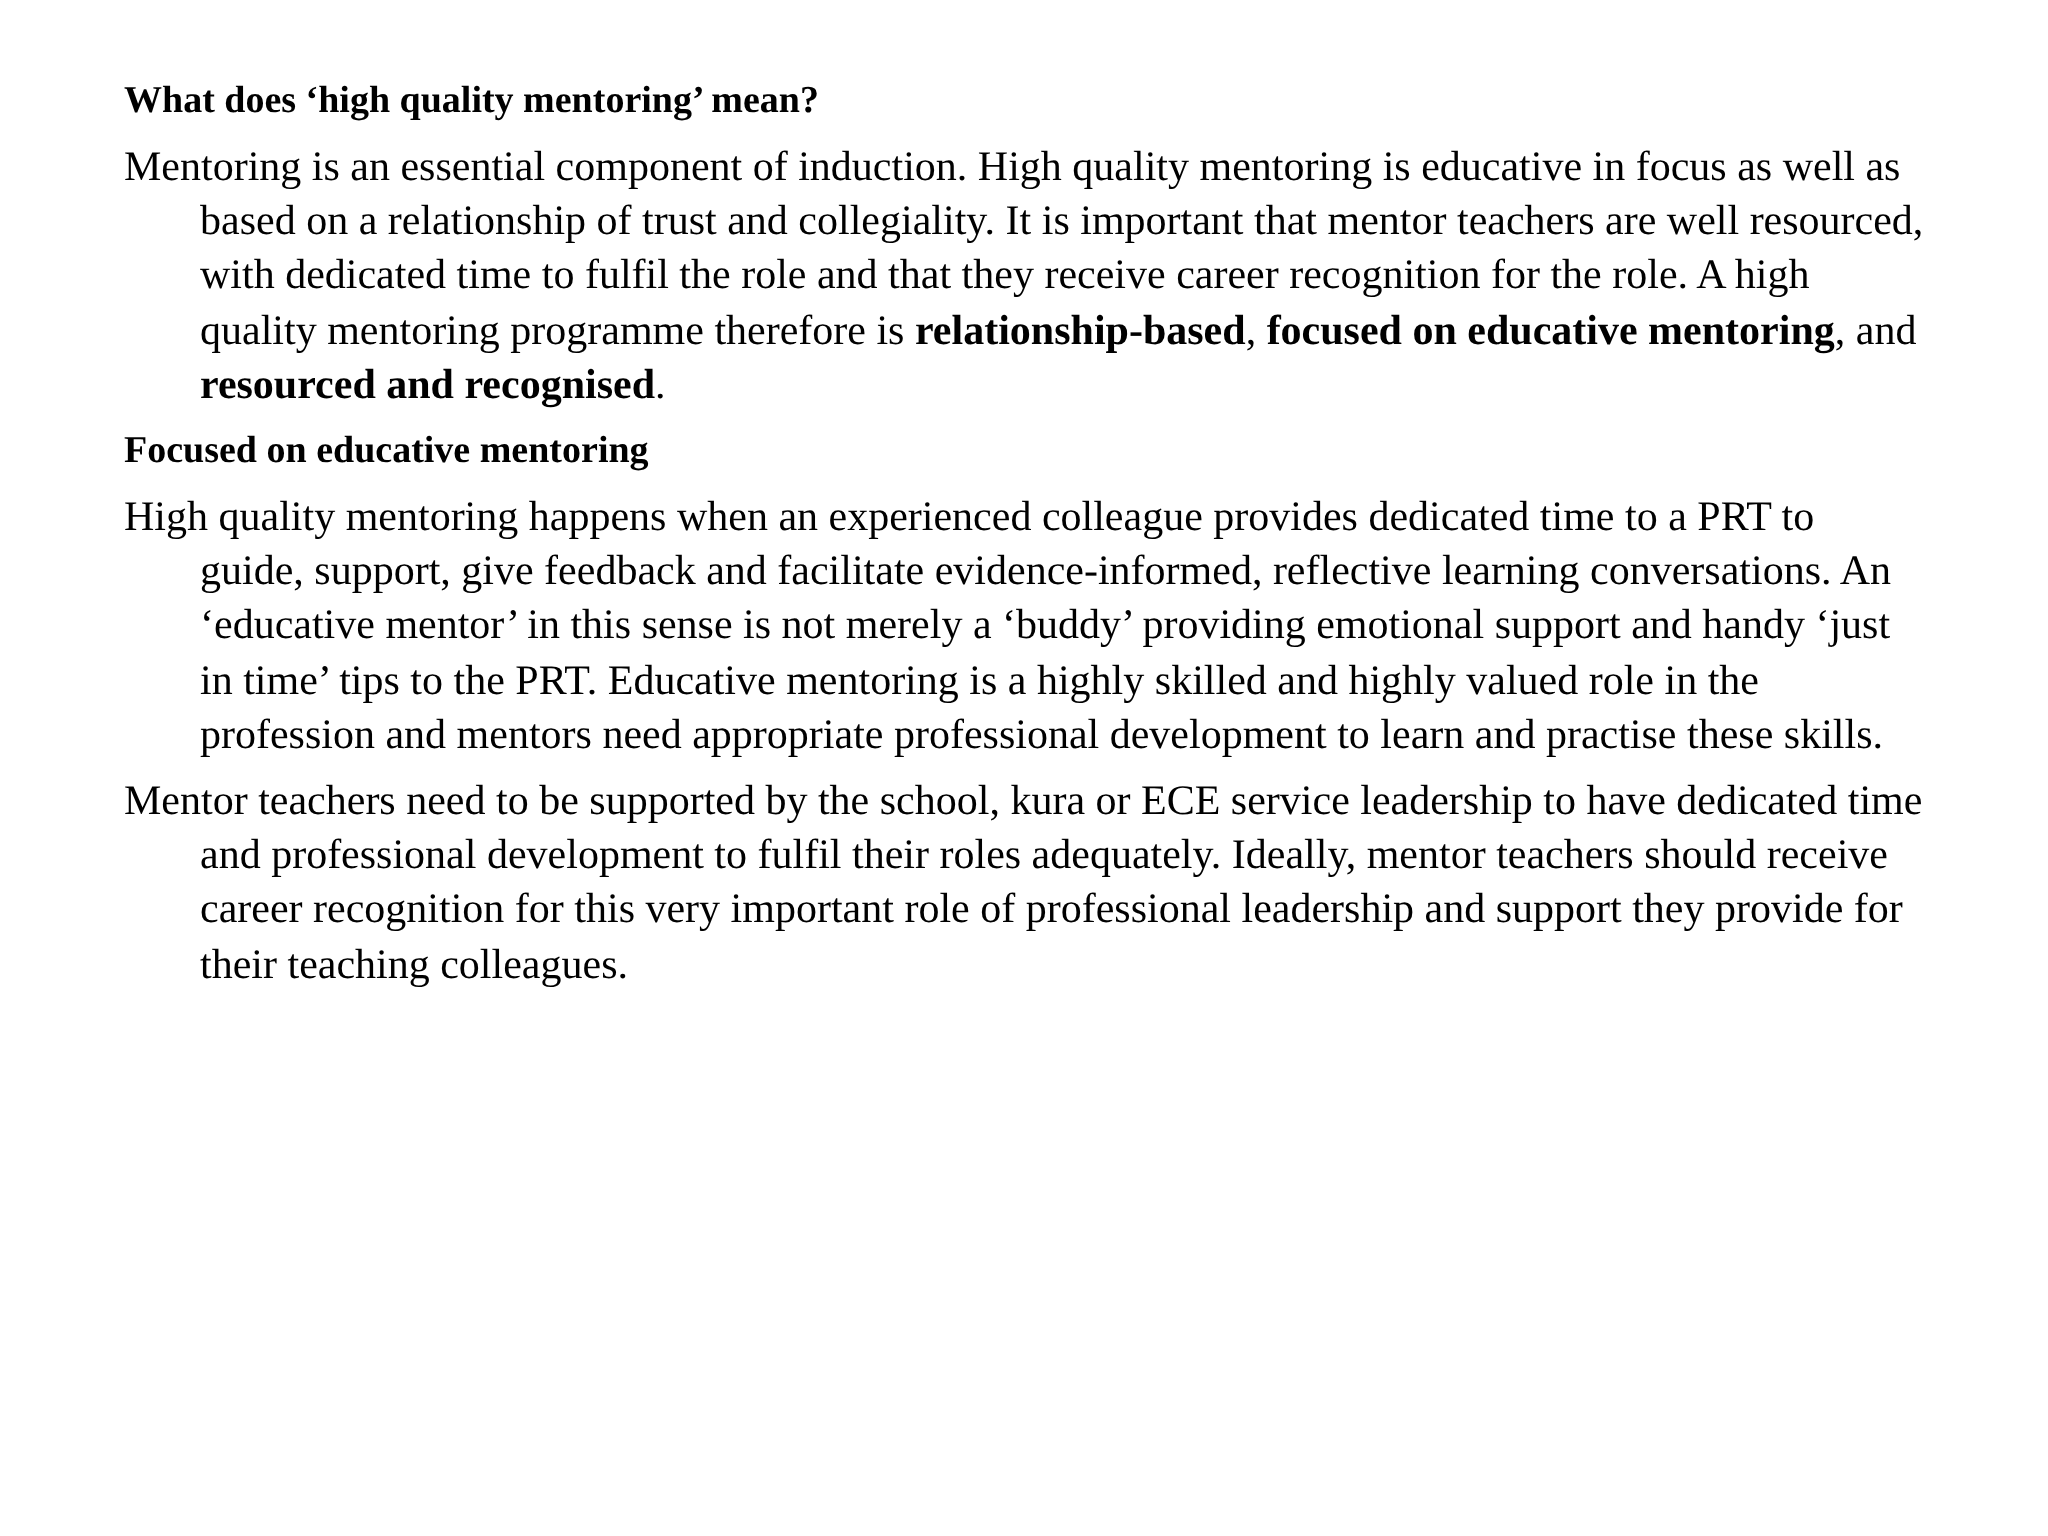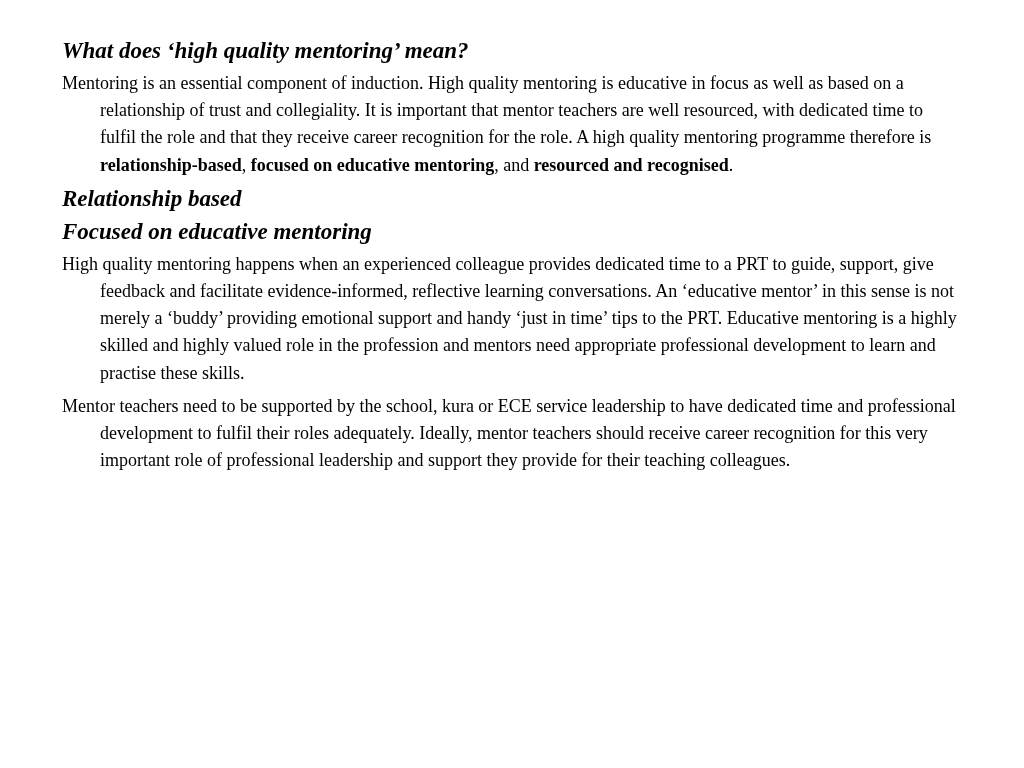--- a/index.html
+++ b/index.html
@@ -5,38 +5,36 @@
     html, body { margin: 0; padding: 0; background: #ffffff; }
     body {
       width: 1024px; height: 768px; overflow: hidden;
       font-family: "Liberation Serif", "DejaVu Serif", serif;
       color: #000000;
     }
     .page {
       position: absolute; left: 62px; top: 37px; width: 900px;
     }
     .heading {
-      font-weight: bold; font-size: 23px; line-height: 27px;
+      font-weight: bold; font-size: 19px; line-height: 27px;
       margin: 0 0 6px 0;
-      font-style: italic;
     }
     .para {
-      font-size: 18px; line-height: 27.2px;
+      font-size: 21px; line-height: 27.2px;
       margin: 0 0 6px 0;
       padding-left: 38px; text-indent: -38px;
     }
     .para b { font-weight: bold; }
   </style>
 </head>
 <body>
 
 <div class="page">
   <div class="heading">What does ‘high quality mentoring’ mean?</div>
 
   <p class="para"><span>Mentoring is an essential component of induction. High quality mentoring is educative in focus as well as based on a relationship of trust and collegiality. It is important that mentor teachers are well resourced, with dedicated time to fulfil the role and that they receive career recognition for the role. A high quality mentoring programme therefore is </span><b>relationship-based</b><span>, </span><b>focused on educative mentoring</b><span>, and </span><b>resourced and recognised</b><span>.</span></p>
 
-  <div class="heading">Relationship based</div>
 
   <div class="heading">Focused on educative mentoring</div>
   <p class="para">High quality mentoring happens when an experienced colleague provides dedicated time to a PRT to guide, support, give feedback and facilitate evidence-informed, reflective learning conversations. An ‘educative mentor’ in this sense is not merely a ‘buddy’ providing emotional support and handy ‘just in time’ tips to the PRT. Educative mentoring is a highly skilled and highly valued role in the profession and mentors need appropriate professional development to learn and practise these skills.</p>
 
   <p class="para">Mentor teachers need to be supported by the school, kura or ECE service leadership to have dedicated time and professional development to fulfil their roles adequately. Ideally, mentor teachers should receive career recognition for this very important role of professional leadership and support they provide for their teaching colleagues.</p>
 </div>
 
 </body></html>

